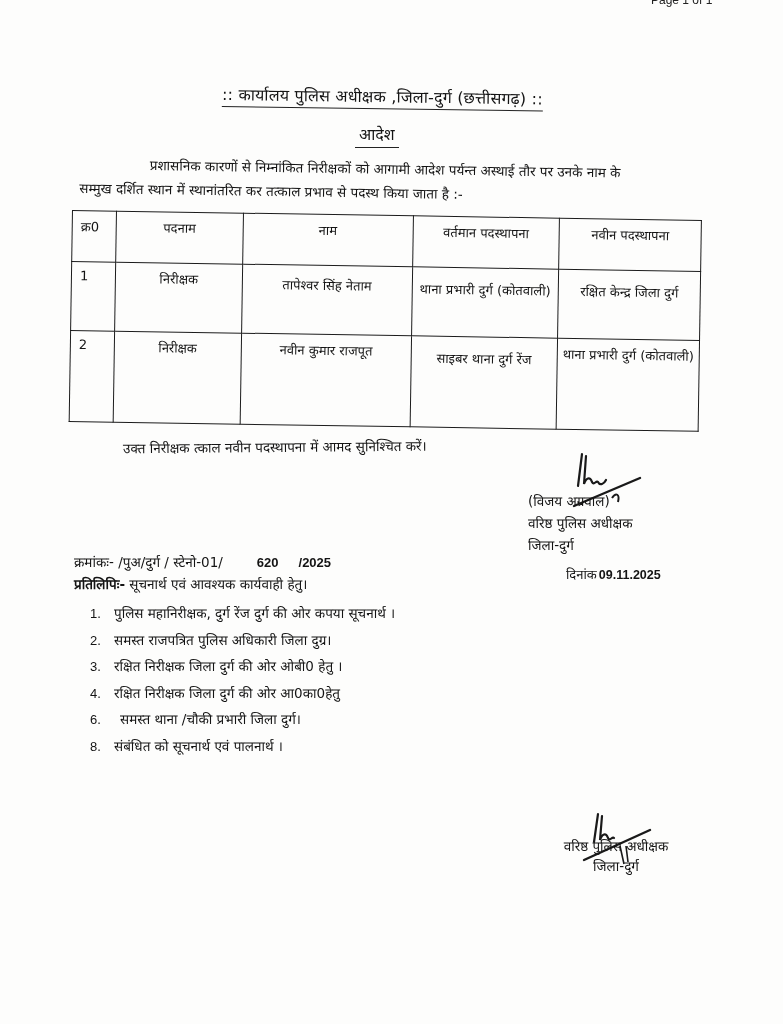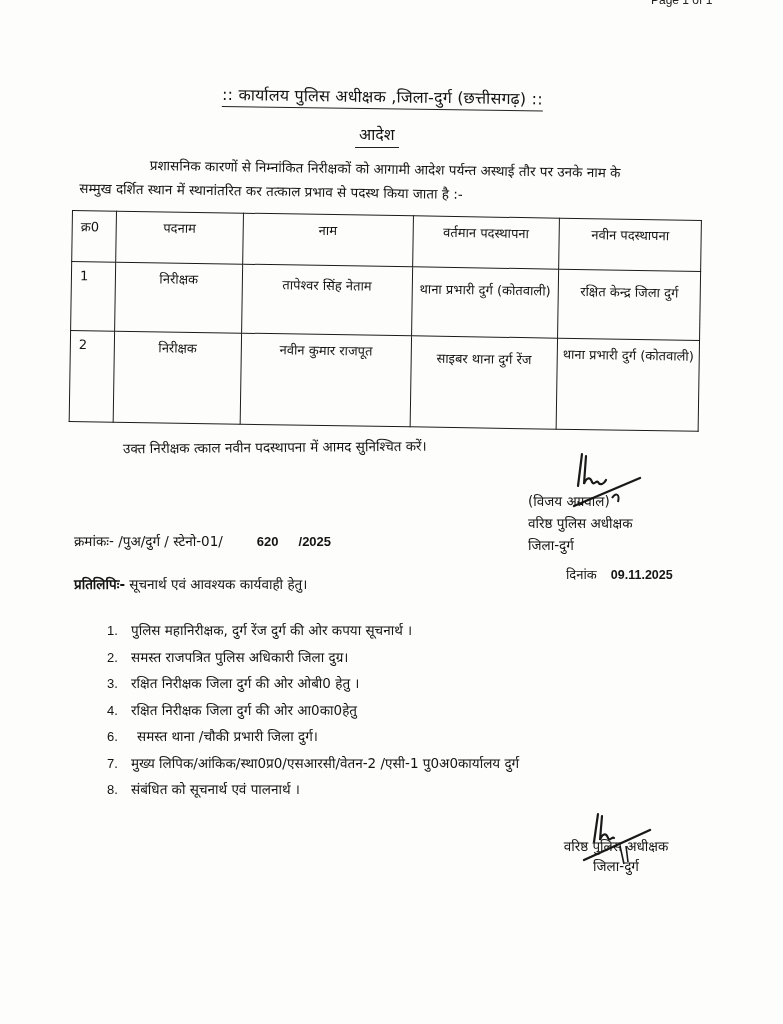--- a/index.html
+++ b/index.html
@@ -116,46 +116,46 @@
       font-size: 13.5px;
       line-height: 22px;
     }
     .date-line {
       position: absolute;
       top: 565px;
       left: 566px;
       font-size: 13px;
       white-space: nowrap;
     }
-    .date-line .date-val { margin-left: 14px; font-family: "Liberation Sans", sans-serif; font-weight: bold; font-size: 12.5px; }
+    .date-line .date-val { margin-left: 2px; font-family: "Liberation Sans", sans-serif; font-weight: bold; font-size: 12.5px; }
 
     .ref-line {
       position: absolute;
-      top: 532px;
+      top: 553px;
       left: 74px;
       font-size: 13.5px;
       white-space: nowrap;
     }
     .ref-line .num { margin-left: 34px; font-family: "Liberation Sans", sans-serif; font-weight: bold; font-size: 13px; }
     .ref-line .yr { margin-left: 20px; font-family: "Liberation Sans", sans-serif; font-weight: bold; font-size: 13px; }
 
     .copy-line {
       position: absolute;
       top: 575px;
       left: 74px;
       font-size: 13.5px;
       white-space: nowrap;
     }
     .copy-line .lbl { font-weight: bold; text-align: right; }
 
     ol.copy-list {
       position: absolute;
       top: 600px;
       left: 90px;
-      margin: 17px;
+      margin: 0;
       padding: 0;
       list-style: none;
       font-size: 13.5px;
     }
     ol.copy-list li {
       height: 26.5px;
       line-height: 26px;
       white-space: nowrap;
     }
     ol.copy-list li .n {
@@ -252,21 +252,20 @@
   <span class="lbl">प्रतिलिपिः-</span>
   <span>सूचनार्थ एवं आवश्यक कार्यवाही हेतु।</span>
 </div>
 
 <ol class="copy-list">
   <li><span class="n">1.</span><span>पुलिस महानिरीक्षक, दुर्ग रेंज दुर्ग की ओर कपया सूचनार्थ ।</span></li>
   <li><span class="n">2.</span><span>समस्त राजपत्रित पुलिस अधिकारी जिला दुग्र।</span></li>
   <li><span class="n">3.</span><span>रक्षित निरीक्षक जिला दुर्ग की ओर ओबी0 हेतु ।</span></li>
   <li><span class="n">4.</span><span>रक्षित निरीक्षक जिला दुर्ग की ओर आ0का0हेतु</span></li>
   <li class="wide"><span class="n">6.</span><span>समस्त थाना /चौकी प्रभारी जिला दुर्ग।</span></li>
-  <li><span class="n">7.</span><span>मुख्य लिपिक/आंकिक/स्था0प्र0/एसआरसी/वेतन-2 /एसी-1 पु0अ0कार्यालय दुर्ग</span></li>
   <li><span class="n">8.</span><span>संबंधित को सूचनार्थ एवं पालनार्थ ।</span></li>
 </ol>
 
 <svg class="sig2" viewBox="0 0 90 60">
   <path d="M18 2 L14 30 M22 4 L20 28 C22 22 26 20 28 26 C30 30 32 24 34 26" stroke="#1a1a1a" stroke-width="2.2" fill="none" stroke-linecap="round"></path>
   <path d="M4 48 L70 18" stroke="#1a1a1a" stroke-width="2.4" fill="none" stroke-linecap="round"></path>
   <path d="M40 34 L44 52 M46 34 L48 50" stroke="#1a1a1a" stroke-width="1.6" fill="none"></path>
 </svg>
 
 <div class="officer-block-2">

